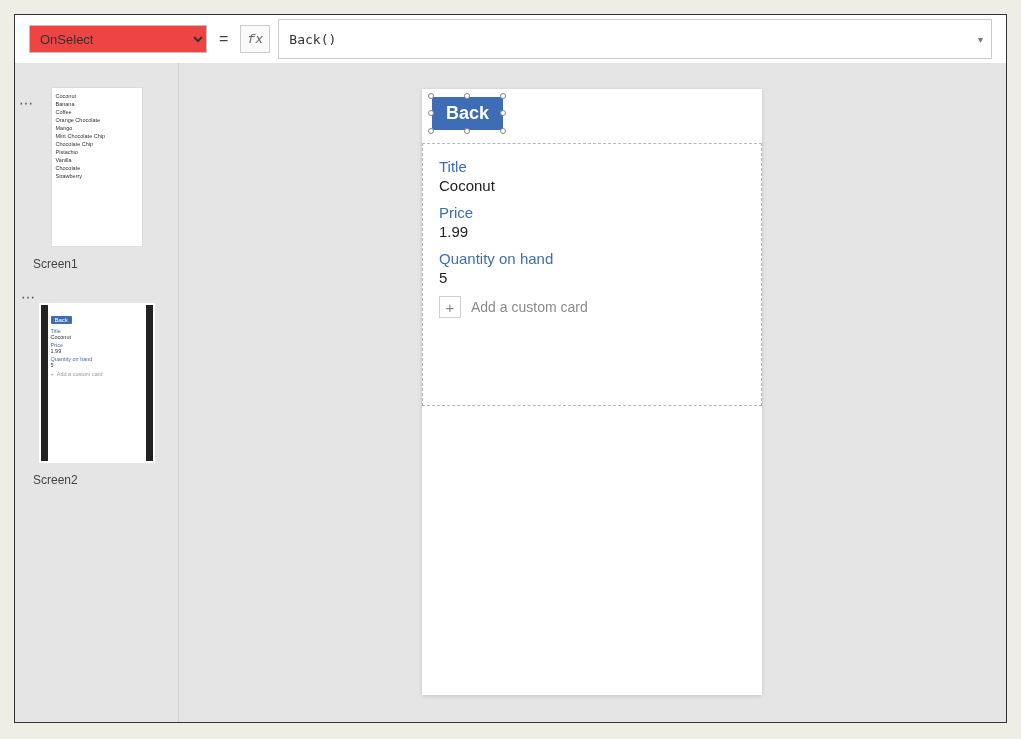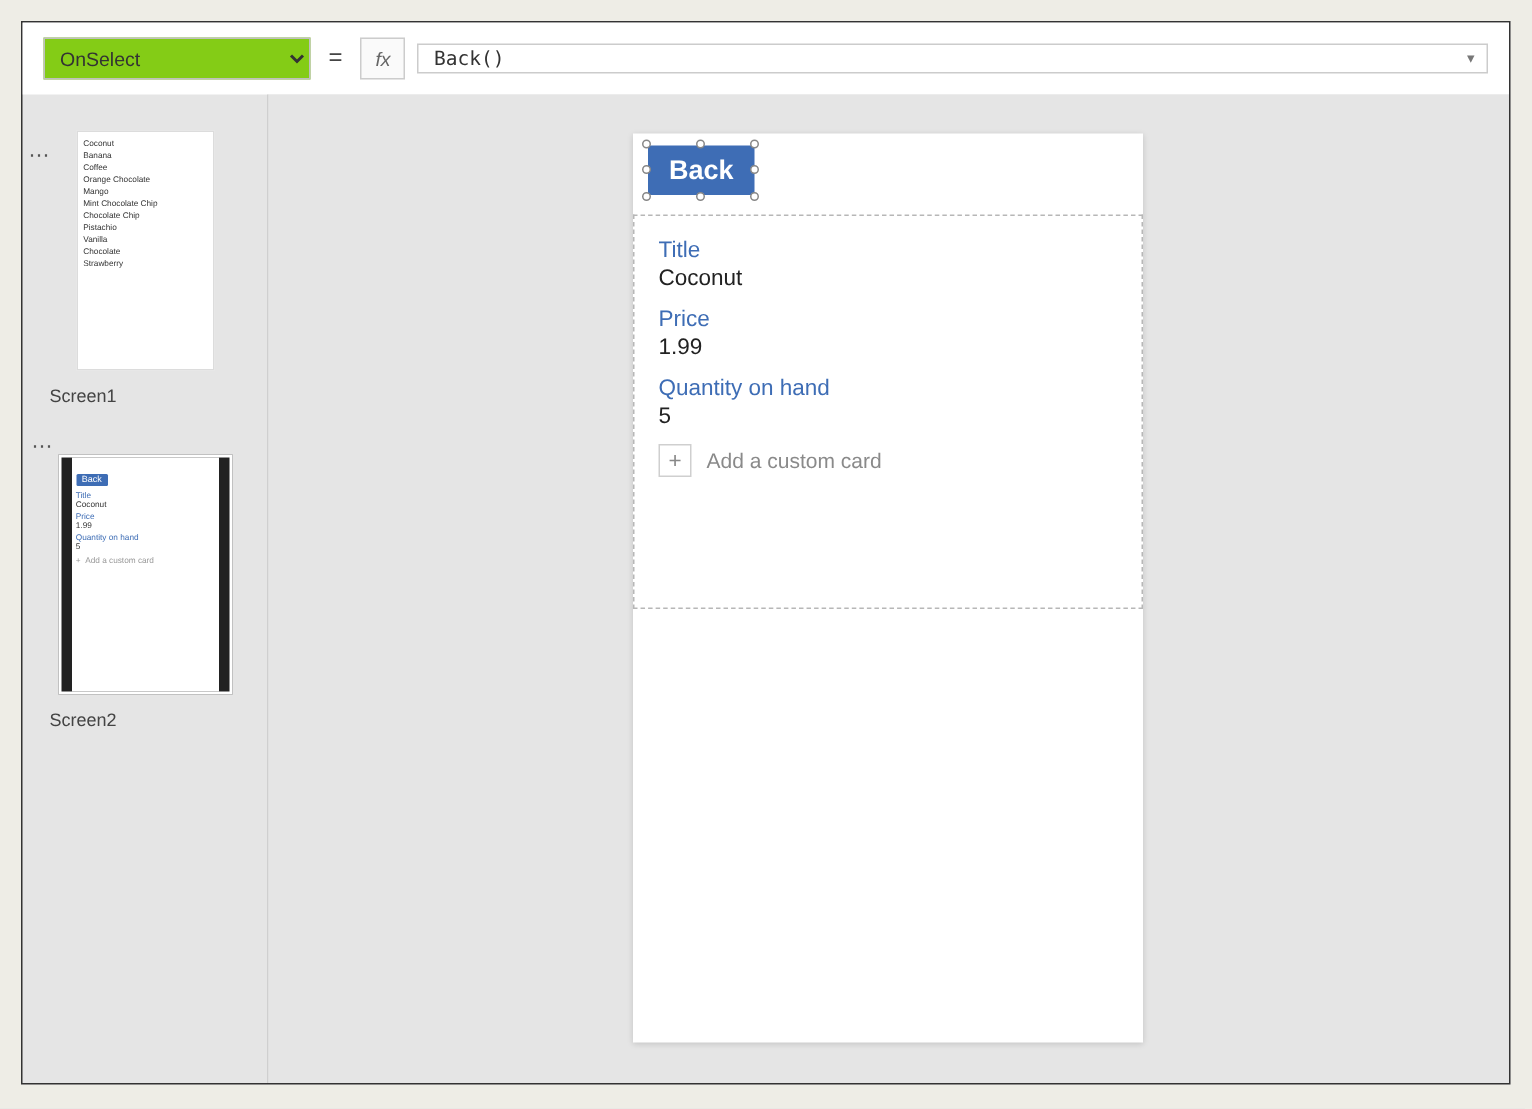--- a/index.html
+++ b/index.html
@@ -23,33 +23,34 @@
     background:#fff;
     display:flex; align-items:center;
     padding:0 14px;
     gap:8px;
   }
   .prop-select {
     width:178px; height:28px;
     border:1px solid #bfbfbf;
     font-size:13px;
     padding:2px 6px;
-    background:#84cc16;
+    background:#ef4444;
     color:#333;
   }
   .eq { font-size:16px; color:#444; padding:0 4px; }
   .fx {
     width:30px; height:28px;
     border:1px solid #ccc;
     display:flex; align-items:center; justify-content:center;
     font-style:italic; color:#666; font-size:13px;
     background:#fafafa;
+    font-family:Liberation Mono, monospace;
   }
   .formula-input-wrap {
-    flex:1; height:20px;
+    flex:1; height:40px;
     border:1px solid #ccc;
     display:flex; align-items:center;
     padding:0 8px;
     background:#fff;
   }
   .formula-input {
     flex:1; border:none; outline:none;
     font-family: Consolas, monospace;
     font-size:13px; color:#333;
     background:transparent;

